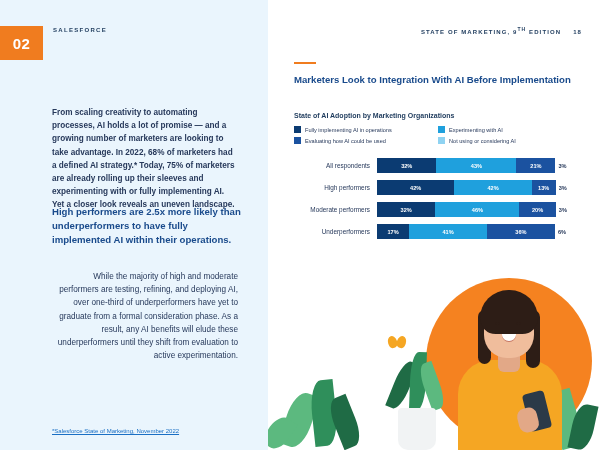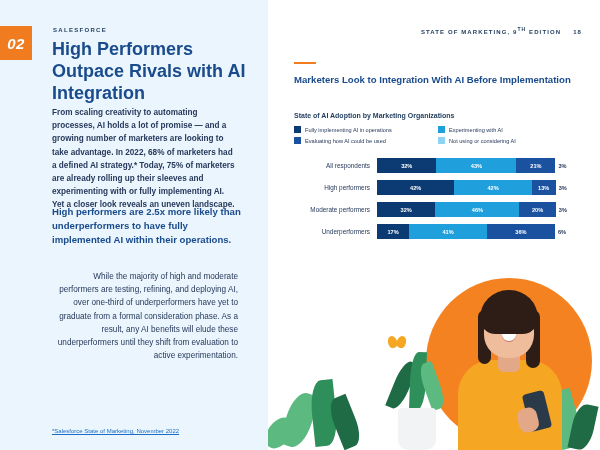--- a/index.html
+++ b/index.html
@@ -19,30 +19,29 @@
   #left-panel {
     position: absolute;
     left: 0; top: 0;
     width: 268px;
     height: 450px;
     background: #eaf5fd;
   }
   #page-number-badge {
     position: absolute;
     left: 0; top: 26px;
-    width: 32px; height: 34px;
+    width: 43px; height: 34px;
     background: #f07c1f;
     color: #ffffff;
     font-size: 15px;
     font-weight: bold;
     display: flex;
     align-items: center;
     justify-content: center;
     letter-spacing: .5px;
-    font-style: italic;
   }
   #brand-label {
     position: absolute;
     left: 53px; top: 27px;
     font-size: 6px;
     letter-spacing: 1.3px;
     color: #1d3a5c;
     font-weight: bold;
   }
   #headline {
@@ -301,21 +300,20 @@
   }
   #butterfly .w.l { left: 0; transform: rotate(-18deg); }
   #butterfly .w.r { left: 9px; transform: rotate(18deg); }
 </style>
 </head>
 <body>
 
 <div id="left-panel">
   <div id="page-number-badge">02</div>
   <div id="brand-label">SALESFORCE</div>
-  <div id="headline">High Performers Outpace Rivals with AI Integration</div>
   <div class="body-para" id="para-1">From scaling creativity to automating processes, AI holds a lot of promise — and a growing number of marketers are looking to take advantage. In 2022, 68% of marketers had a defined AI strategy.* Today, 75% of marketers are already rolling up their sleeves and experimenting with or fully implementing AI. Yet a closer look reveals an uneven landscape.</div>
   <div id="para-emphasis">High performers are 2.5x more likely than underperformers to have fully implemented AI within their operations.</div>
   <div class="body-para" id="para-2">While the majority of high and moderate performers are testing, refining, and deploying AI, over one-third of underperformers have yet to graduate from a formal consideration phase. As a result, any AI benefits will elude these underperformers until they shift from evaluation to active experimentation.</div>
   <a id="footnote" href="#">*Salesforce State of Marketing, November 2022</a>
 </div>
 
 <div id="right-header">
   <span>STATE OF MARKETING, 9</span><sup>TH</sup><span> EDITION</span><span class="pg">18</span>
 </div>
 

